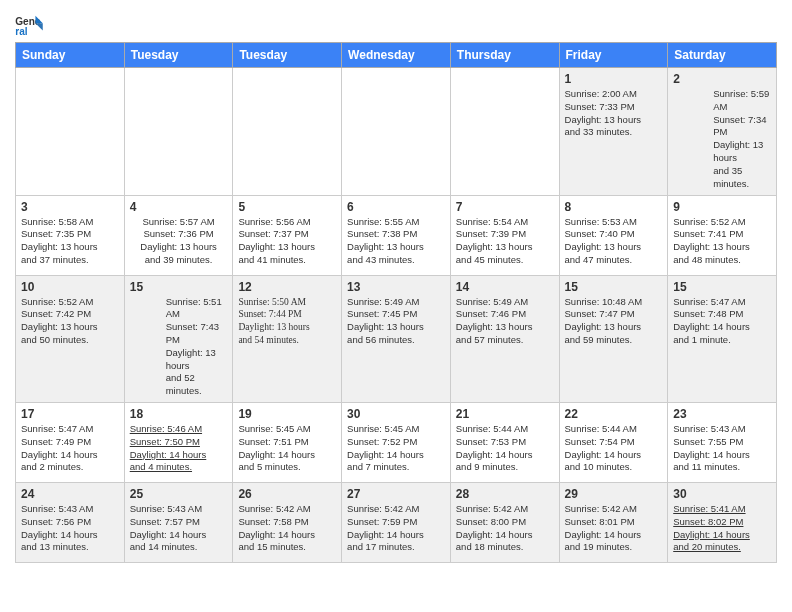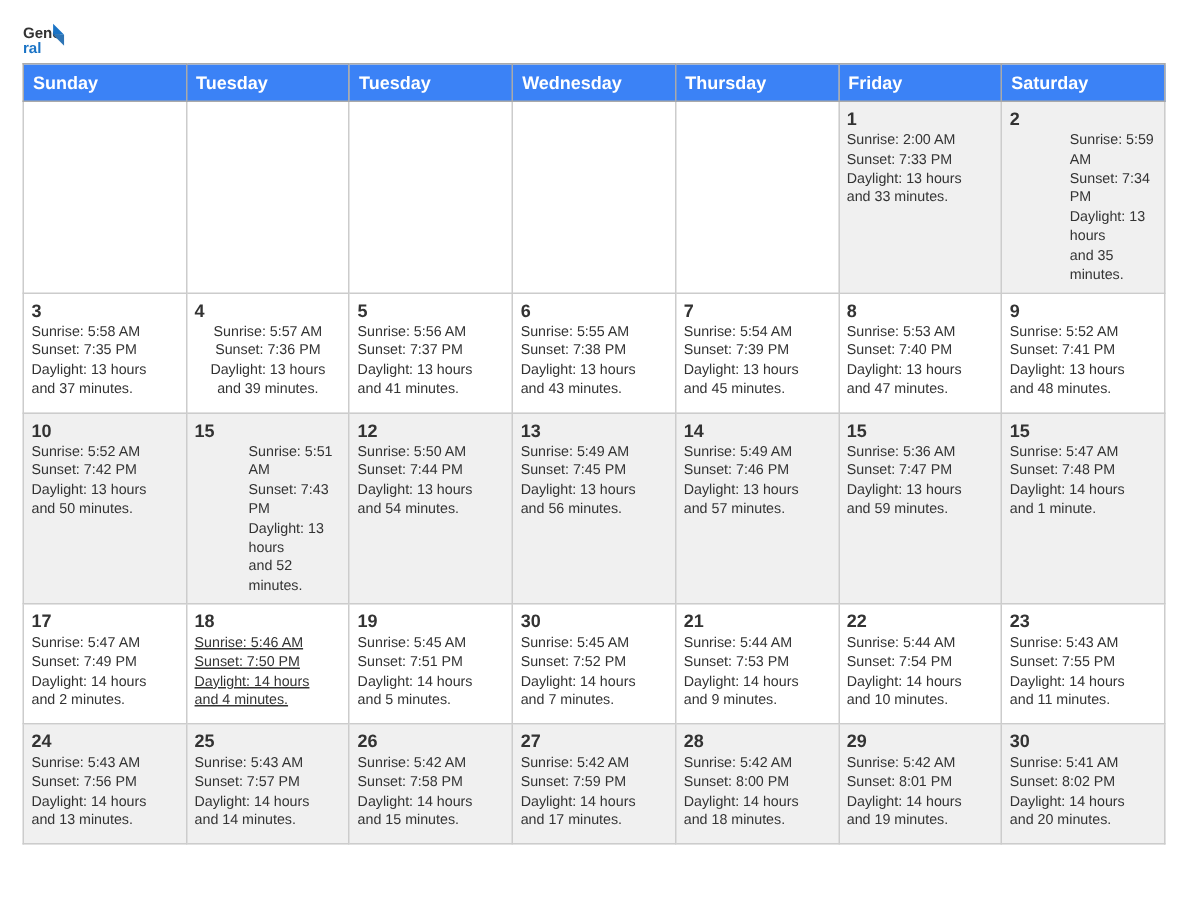--- a/index.html
+++ b/index.html
@@ -211,42 +211,42 @@
         </td>
         <td class="shaded">
           <span class="day-number">15</span>
           <div class="day-info" style="white-space: pre-line; margin-left: 36px;">Sunrise: 5:51 AM
 Sunset: 7:43 PM
 Daylight: 13 hours
 and 52 minutes.</div>
         </td>
         <td class="shaded">
           <span class="day-number">12</span>
-          <div class="day-info" style="white-space: pre-line;">Sunrise: 5:50 AM
+          <div class="day-info" style="white-space: pre-line; font-family: Liberation Serif, serif;">Sunrise: 5:50 AM
 Sunset: 7:44 PM
 Daylight: 13 hours
 and 54 minutes.</div>
         </td>
         <td class="shaded">
           <span class="day-number">13</span>
           <div class="day-info" style="white-space: pre-line;">Sunrise: 5:49 AM
 Sunset: 7:45 PM
 Daylight: 13 hours
 and 56 minutes.</div>
         </td>
         <td class="shaded">
           <span class="day-number">14</span>
           <div class="day-info" style="white-space: pre-line;">Sunrise: 5:49 AM
 Sunset: 7:46 PM
 Daylight: 13 hours
 and 57 minutes.</div>
         </td>
         <td class="shaded">
           <span class="day-number">15</span>
-          <div class="day-info" style="white-space: pre-line;">Sunrise: 5:36 AM
+          <div class="day-info" style="white-space: pre-line;">Sunrise: 10:48 AM
 Sunset: 7:47 PM
 Daylight: 13 hours
 and 59 minutes.</div>
         </td>
         <td class="shaded">
           <span class="day-number">15</span>
           <div class="day-info" style="white-space: pre-line;">Sunrise: 5:47 AM
 Sunset: 7:48 PM
 Daylight: 14 hours
 and 1 minute.</div>
@@ -341,20 +341,20 @@
         </td>
         <td class="shaded">
           <span class="day-number">29</span>
           <div class="day-info" style="white-space: pre-line;">Sunrise: 5:42 AM
 Sunset: 8:01 PM
 Daylight: 14 hours
 and 19 minutes.</div>
         </td>
         <td class="shaded">
           <span class="day-number">30</span>
-          <div class="day-info" style="white-space: pre-line;">Sunrise: 5:41 AM
+          <div class="day-info" style="white-space: pre-line; text-decoration: underline;">Sunrise: 5:41 AM
 Sunset: 8:02 PM
 Daylight: 14 hours
 and 20 minutes.</div>
         </td>
       </tr>
     </tbody>
 </table>
 
 </body></html>

